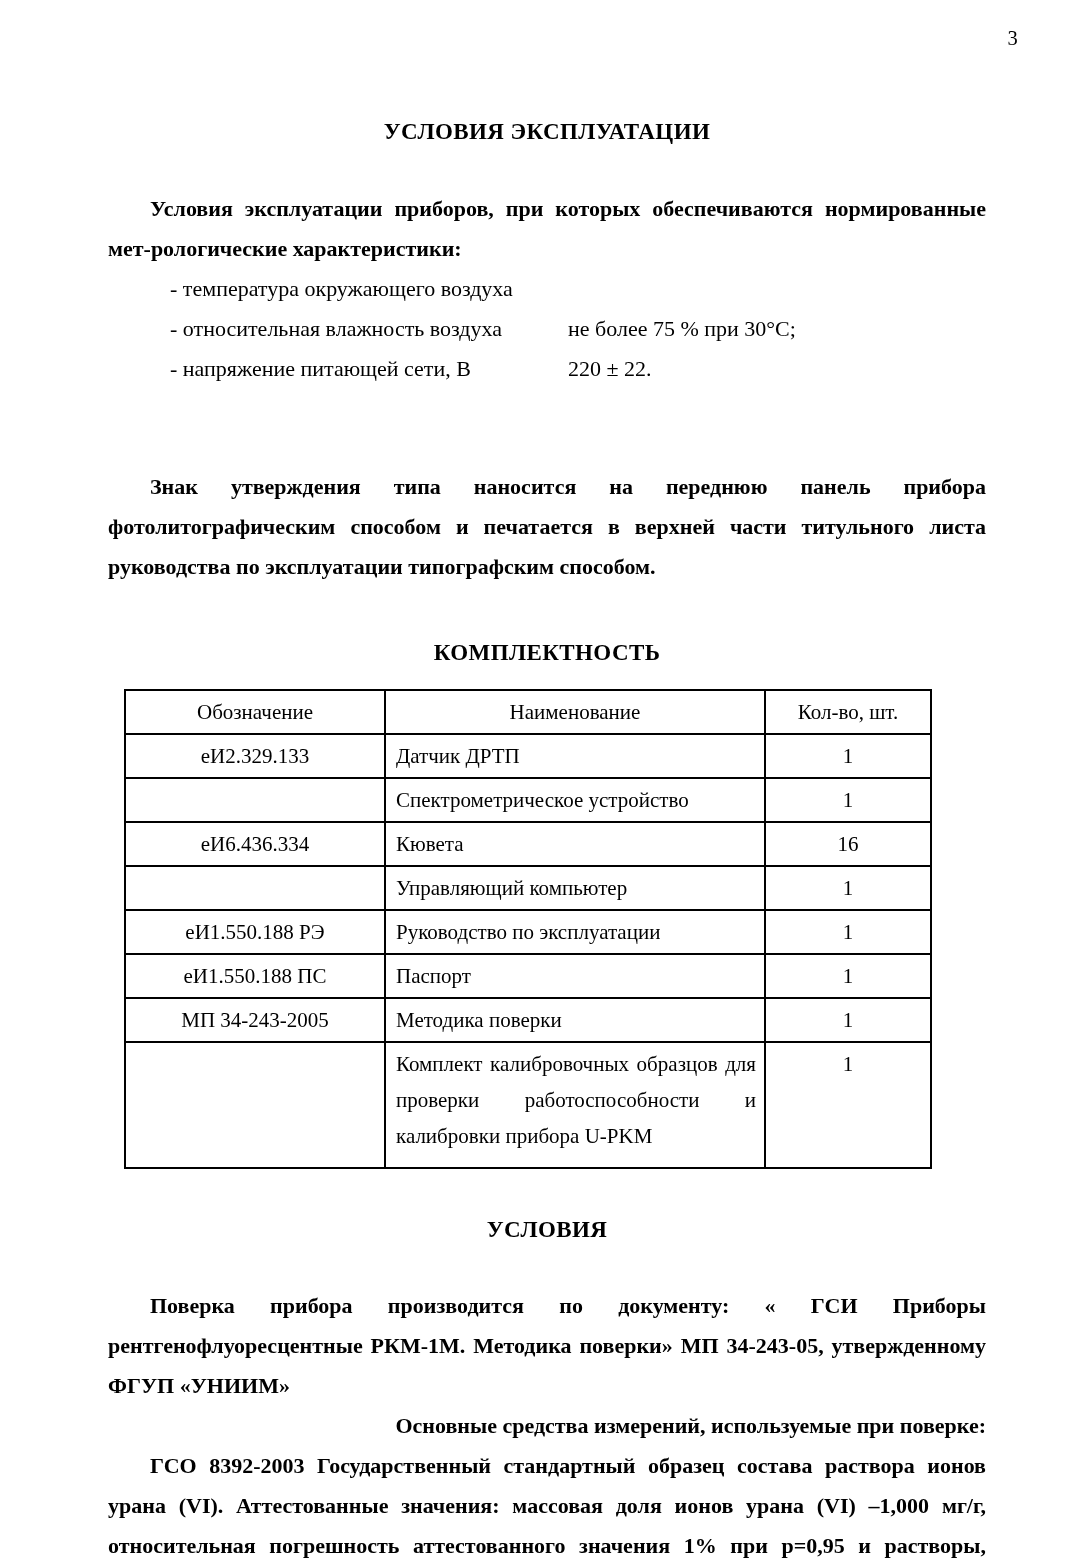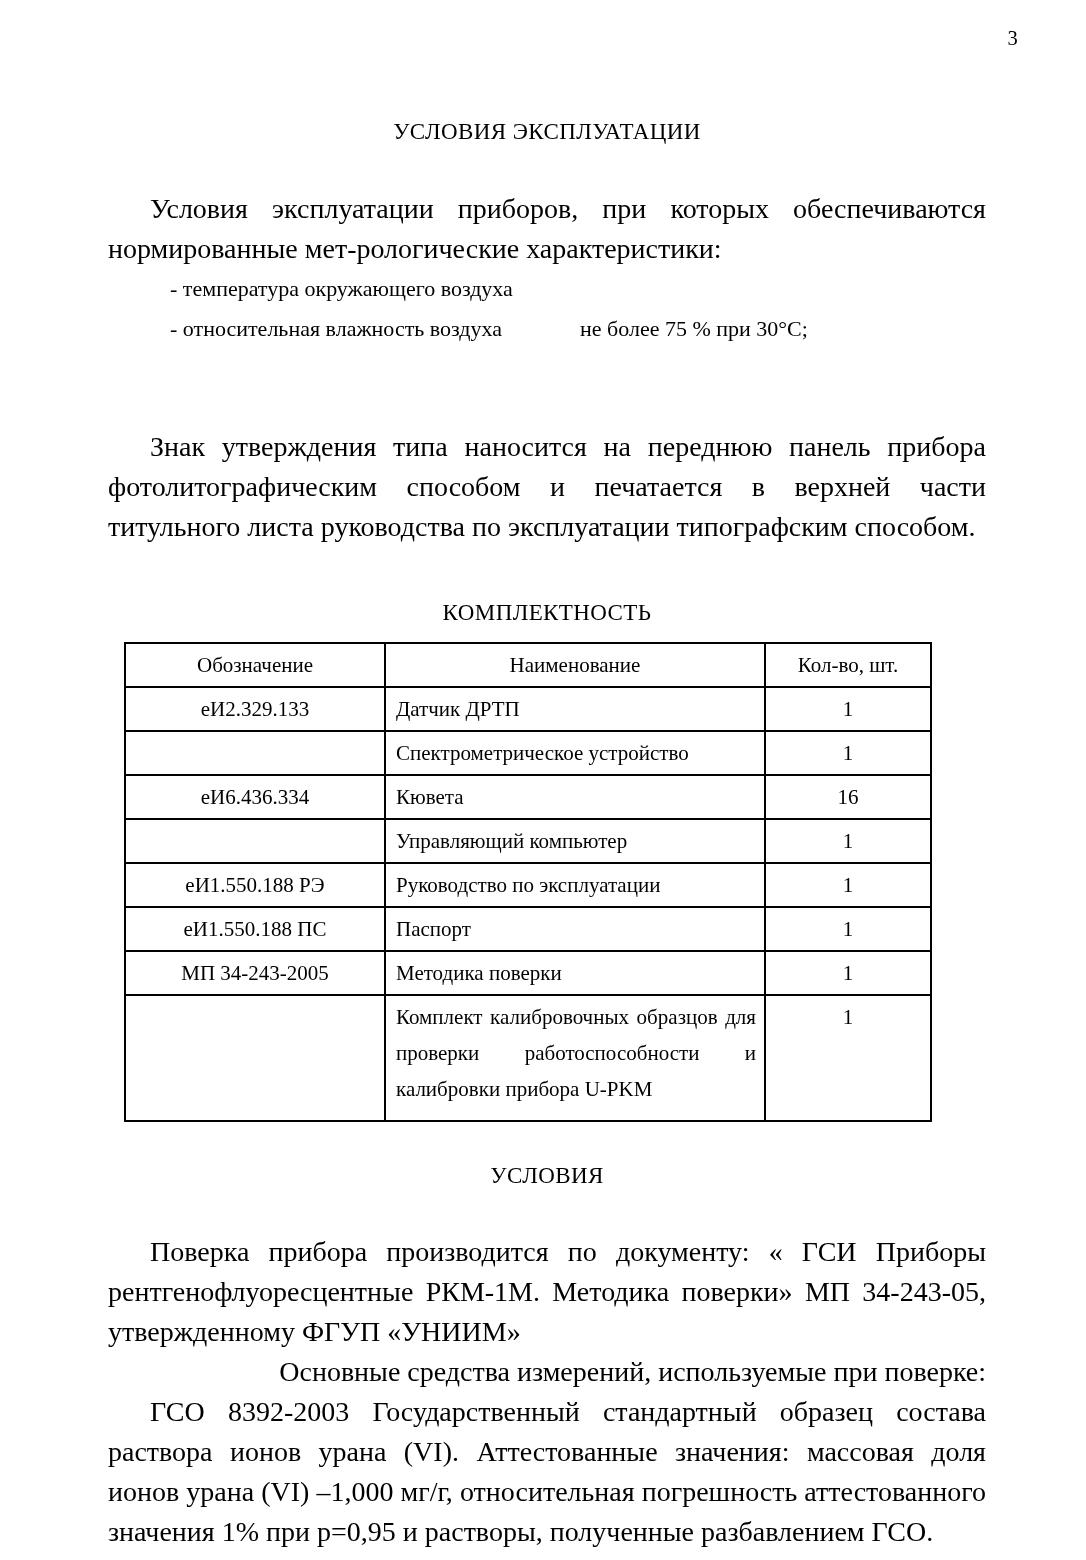--- a/index.html
+++ b/index.html
@@ -35,66 +35,66 @@
   
   .content {
     position: absolute;
     left: 108px;
     top: 118px;
     width: 878px;
   }
 
   h1.section-title {
     font-size: 23px;
-    font-weight: normal;
+    font-weight: bold;
     text-align: center;
     margin: 0;
     letter-spacing: 0.4px;
     line-height: 1.25;
   }
 
   .spacer-after-title { height: 42px; }
   .spacer-md { height: 36px; }
   .spacer-lg { height: 52px; }
 
   p.body-text {
-    font-size: 28px;
+    font-size: 22px;
     line-height: 40px;
     margin: 0;
     text-align: justify;
     text-indent: 42px;
     hyphens: manual;
+    font-weight: bold;
   }
   p.body-text.left { text-align: right; }
 
   
   .param-list {
     margin: 0;
     padding: 0;
     list-style: none;
   }
   .param-row {
     display: flex;
     font-size: 22px;
     line-height: 40px;
-    gap: 12px;
   }
   .param-row .param-label {
     width: 460px;
     padding-left: 62px;
     box-sizing: border-box;
     flex: 0 0 460px;
   }
   .param-row .param-value {
     flex: 1 1 auto;
   }
 
   
   .table-wrap {
-    margin: 4px;
+    margin: 11px;
     width: 798px;
     margin-left: 16px;
   }
   table.kit-table {
     border-collapse: collapse;
     width: 100%;
     table-layout: fixed;
     font-size: 21px;
     line-height: 36px;
   }
@@ -145,20 +145,24 @@
     <p class="body-text">Условия эксплуатации приборов, при которых обеспечиваются нормированные мет-рологические характеристики:</p>
 
     <ul class="param-list">
       <li class="param-row">
         <span class="param-label">- температура окружающего воздуха</span>
       </li>
       <li class="param-row">
         <span class="param-label">- относительная влажность воздуха</span>
         <span class="param-value">не более 75 % при 30°С;</span>
       </li>
+      <li class="param-row">
+        <span class="param-label">- напряжение питающей сети, В</span>
+        <span class="param-value">220 ± 22.</span>
+      </li>
     </ul>
 
     <div class="spacer-md"></div>
 
 
     <div class="spacer-after-title"></div>
 
     <p class="body-text">Знак утверждения типа наносится на переднюю панель прибора фотолитографическим способом и печатается в верхней части титульного листа руководства по эксплуатации типографским способом.</p>
 
     <div class="spacer-lg"></div>

